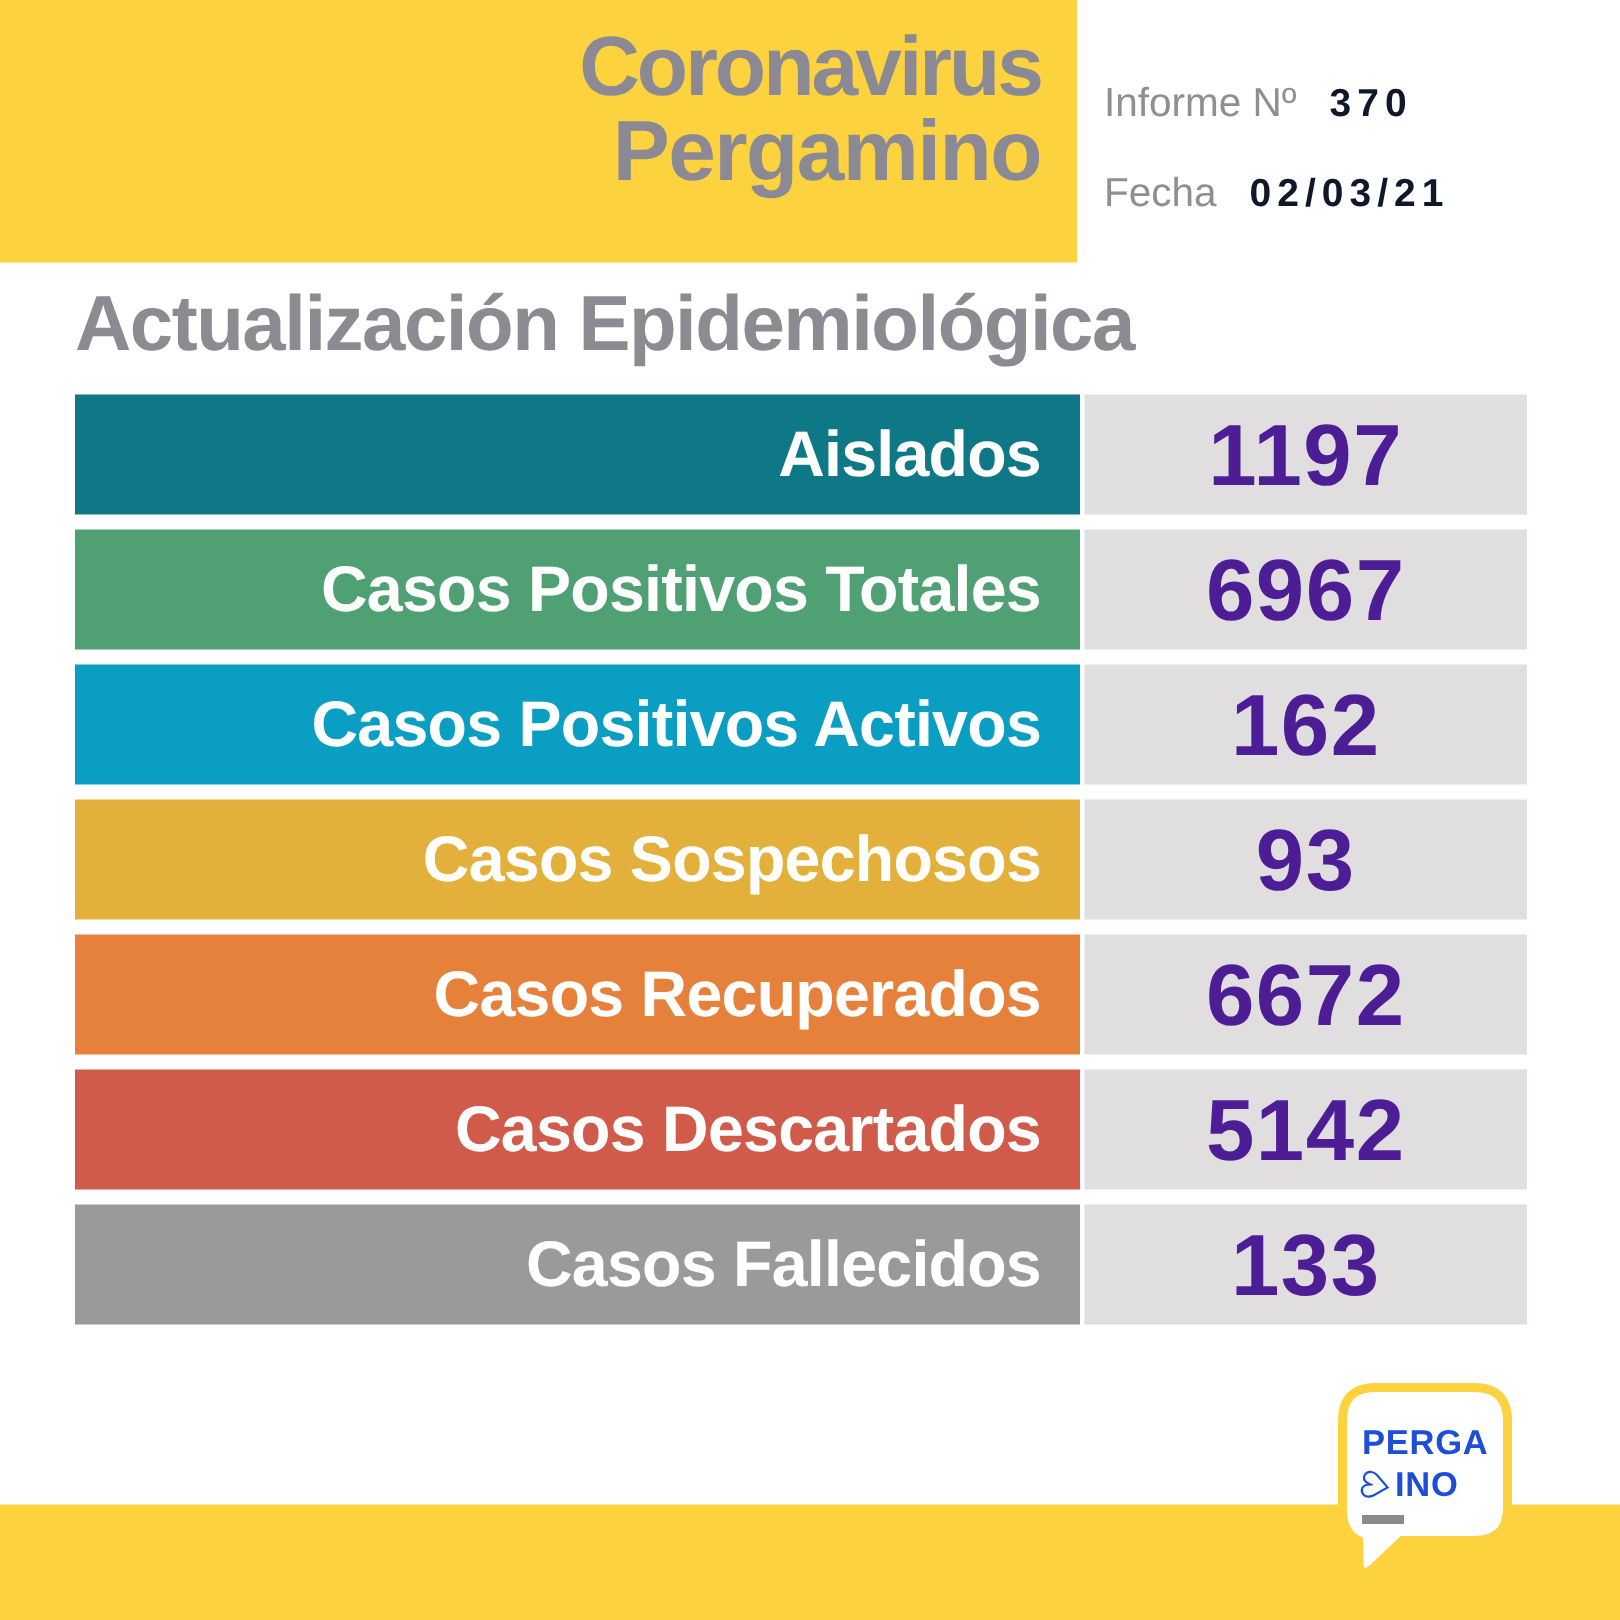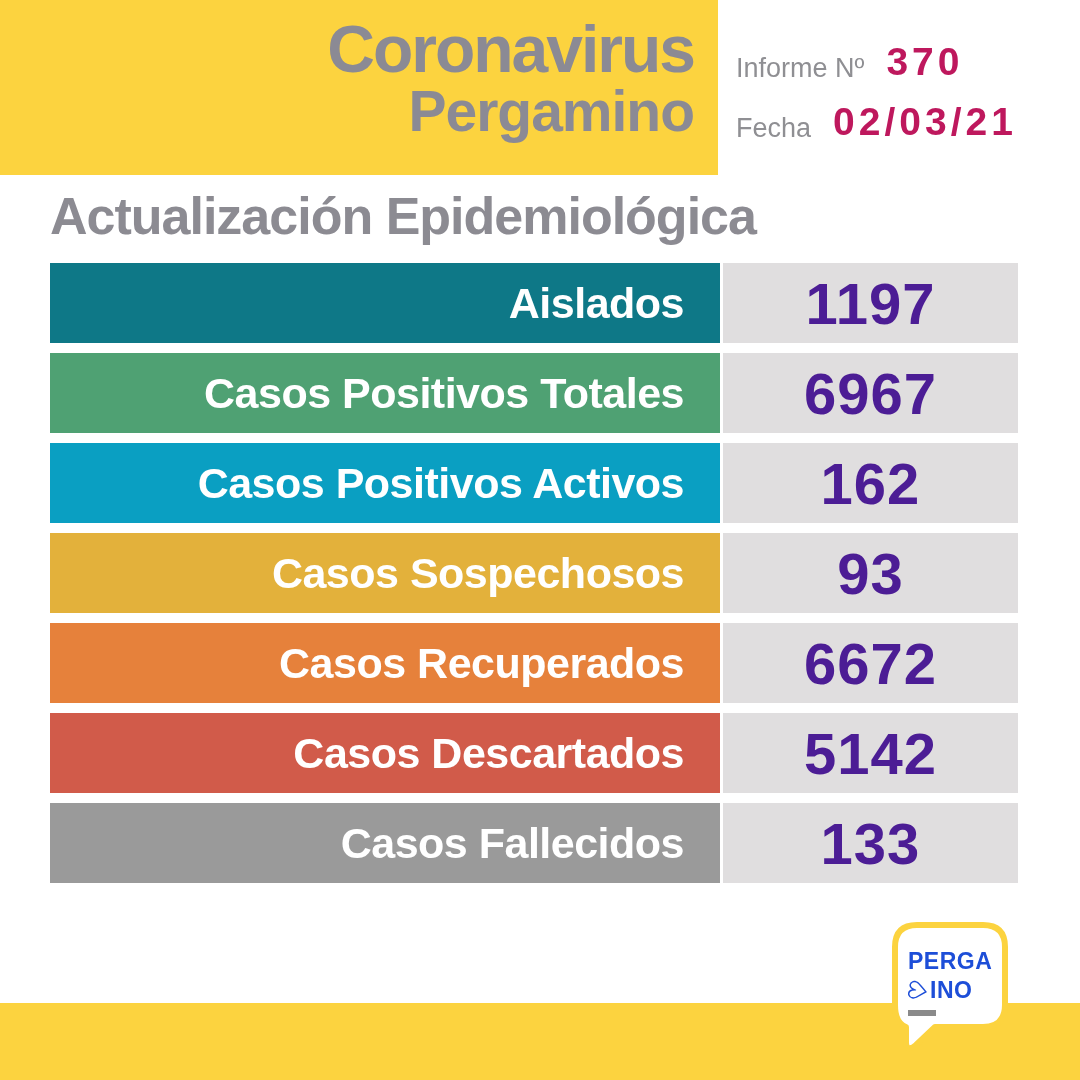--- a/index.html
+++ b/index.html
@@ -4,35 +4,35 @@
 <style>
   html,body { margin:0; padding:0; background:#ffffff; }
   .canvas {
     position:relative; width:1080px; height:1080px; background:#ffffff;
     overflow:hidden; font-family:"Liberation Sans", sans-serif;
   }
 
   
   .top-band { position:absolute; left:0; top:0; width:718px; height:175px; background:#FCD33F; }
   .title-block { position:absolute; left:0; top:16px; width:694px; text-align:right; color:#8B8A94; }
-  .title1 { font-size:66px; font-weight:bold; line-height:1.0; letter-spacing:-2px;padding-left:39px; }
+  .title1 { font-size:56px; font-weight:bold; line-height:1.0; letter-spacing:-2px;padding-left:39px; }
   .title2 { font-size:57px; font-weight:bold; line-height:1.0; margin-top:1px; letter-spacing:-1px; }
 
   
   .info-block { position:absolute; left:736px; top:46px; }
   .info-row { display:flex; align-items:flex-end; height:38px; margin-bottom:22px; white-space:nowrap; }
   .info-label { font-size:27px; color:#8F8F93; }
-  .info-value { font-size:39px; font-weight:bold; color:#be185d; margin-left:22px; letter-spacing:4px; }
+  .info-value { font-size:26px; font-weight:bold; color:#0f172a; margin-left:22px; letter-spacing:4px; }
 
   .subtitle { position:absolute; left:50px; top:186px; font-size:52px; font-weight:bold; color:#8C8B92; letter-spacing:-1px; }
 
   
   .rows { position:absolute; left:50px; top:263px; }
   .row { display:flex; height:80px; margin-bottom:10px; }
-  .bar { width:670px; display:flex; justify-content:flex-end; align-items:center; padding-right:36px; box-sizing:border-box; }
+  .bar { width:670px; display:flex; justify-content:flex-end; align-items:center; padding-right:26px; box-sizing:border-box; }
   .bar-label { color:#ffffff; font-weight:bold; font-size:43px; letter-spacing:-0.5px; }
   .panel { width:295px; margin-left:3px; background:#E0DEDF; display:flex; justify-content:center; align-items:center; }
   .value { color:#4c1d95; font-weight:bold; font-size:58px; letter-spacing:1px; }
 
   
   .bottom-band { position:absolute; left:0; top:1003px; width:1080px; height:77px; background:#FCD33F; }
 
   
   .logo { position:absolute; left:891px; top:921px; width:118px; height:136px; }
   .logo svg { position:absolute; left:0; top:0; }

